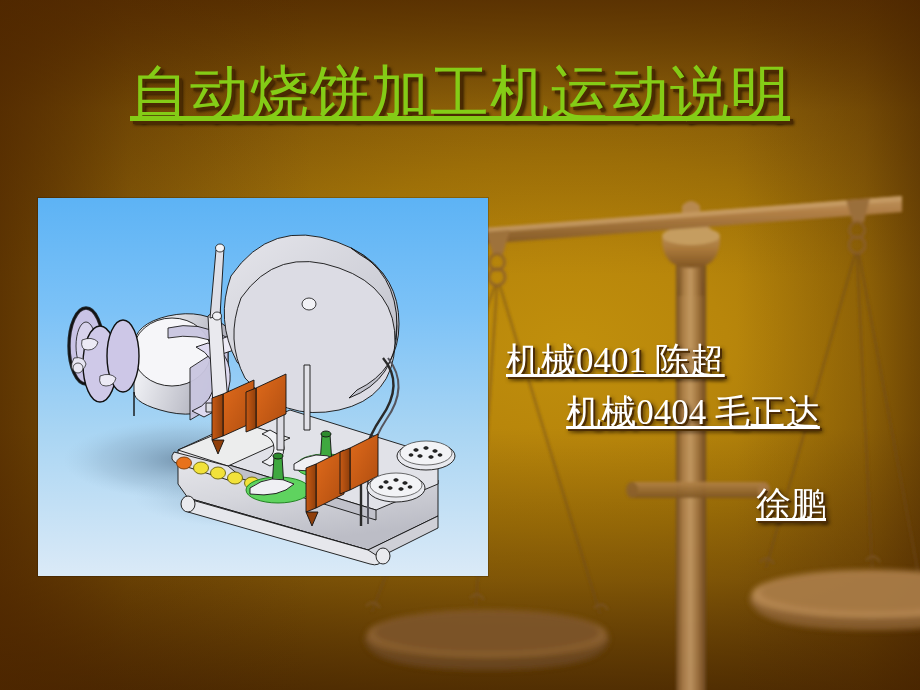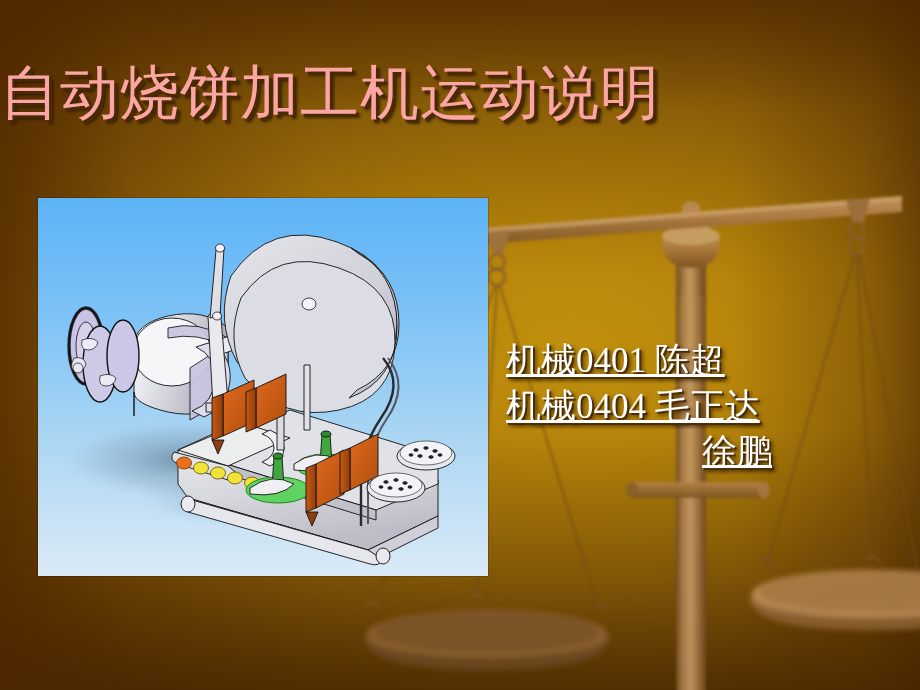--- a/index.html
+++ b/index.html
@@ -39,30 +39,31 @@
   }
 
   
   .scale{position:absolute;inset:0;}
   .scale svg{display:block;width:920px;height:690px;}
 
   
   .title{
     position:absolute;
     left:0;right:0;top:62px;
-    text-align:left;
+    text-align:center;
     font-size:59px;
     line-height:1.08;
     letter-spacing:1px;
-    color:#fca5a5;
+    color:#84cc16;
     font-weight:400;
     text-shadow:
        3px 3px 0 #4a2a02,
        4px 4px 3px rgba(30,14,0,.75);
     white-space:nowrap;
+    text-decoration:underline;
   }
 
   
   .pic{
     position:absolute;
     left:38px;top:198px;
     width:450px;height:378px;
     background:linear-gradient(180deg,#5fb4f5 0%,#7cc2f7 26%,#a8d4f2 56%,#c9e2f4 78%,#d8e9f6 100%);
     overflow:hidden;
     box-shadow:0 0 0 1px rgba(0,0,0,.18);
@@ -75,22 +76,22 @@
     left:500px;top:338px;
     width:380px;
     color:#ffffff;
     font-size:35px;
     line-height:1.30;
     text-shadow:2px 2px 0 #4d2d05, 3px 3px 4px rgba(25,12,0,.8);
     white-space:nowrap;
   }
   .names .ln{display:block;text-decoration:underline;}
   .names .ln.l1{text-align:left;padding-left:6px;}
-  .names .ln.l2{text-align:left;padding-left:6px;}
-  .names .ln.l3{text-align:left;padding-left:202px;}
+  .names .ln.l2{text-align:center;padding-left:6px;margin-top:6px;}
+  .names .ln.l3{text-align:center;padding-left:202px;margin-top:47px;}
 </style>
 </head>
 <body>
 
 <div id="slide">
 
   <div class="bg-base"></div>
   <div class="bg-vig"></div>
   <div class="bg-vig2"></div>
 

